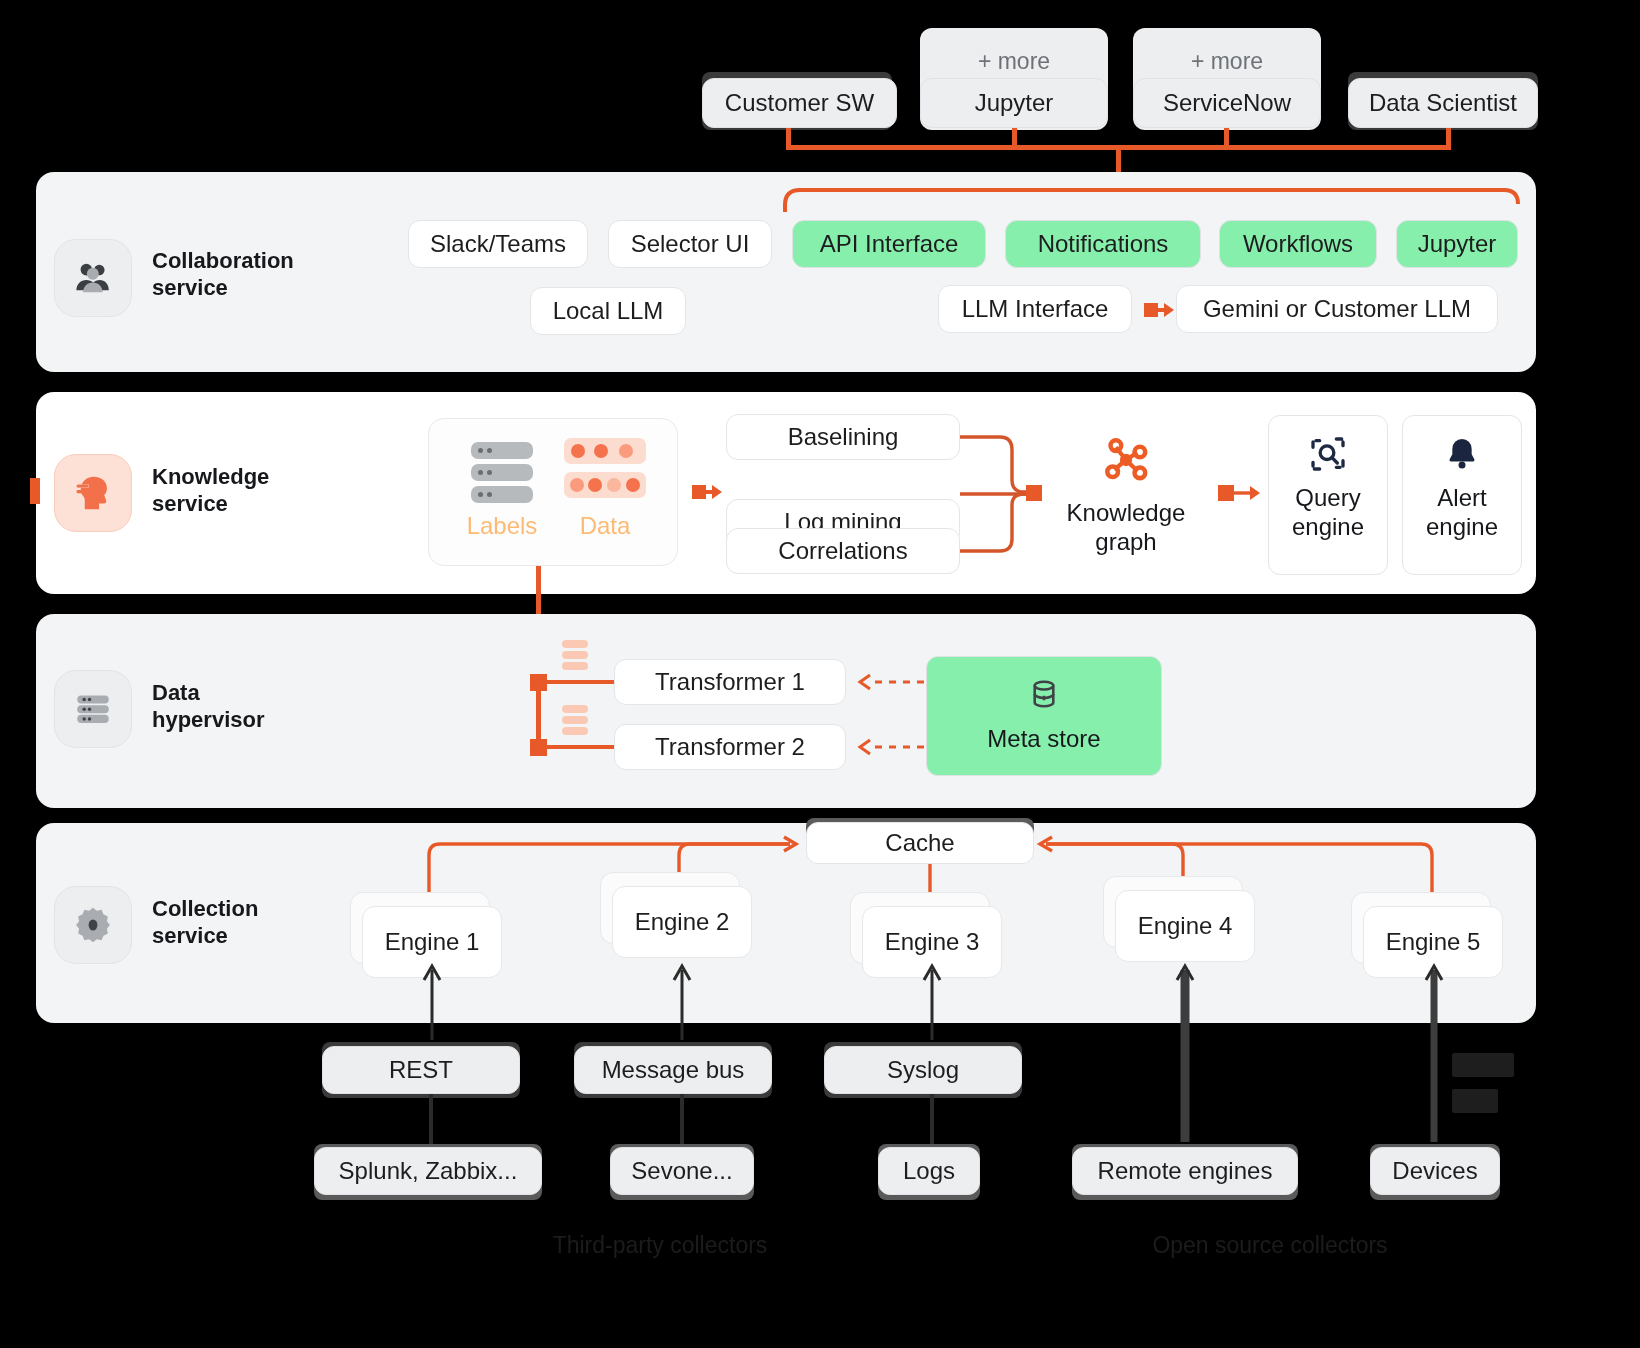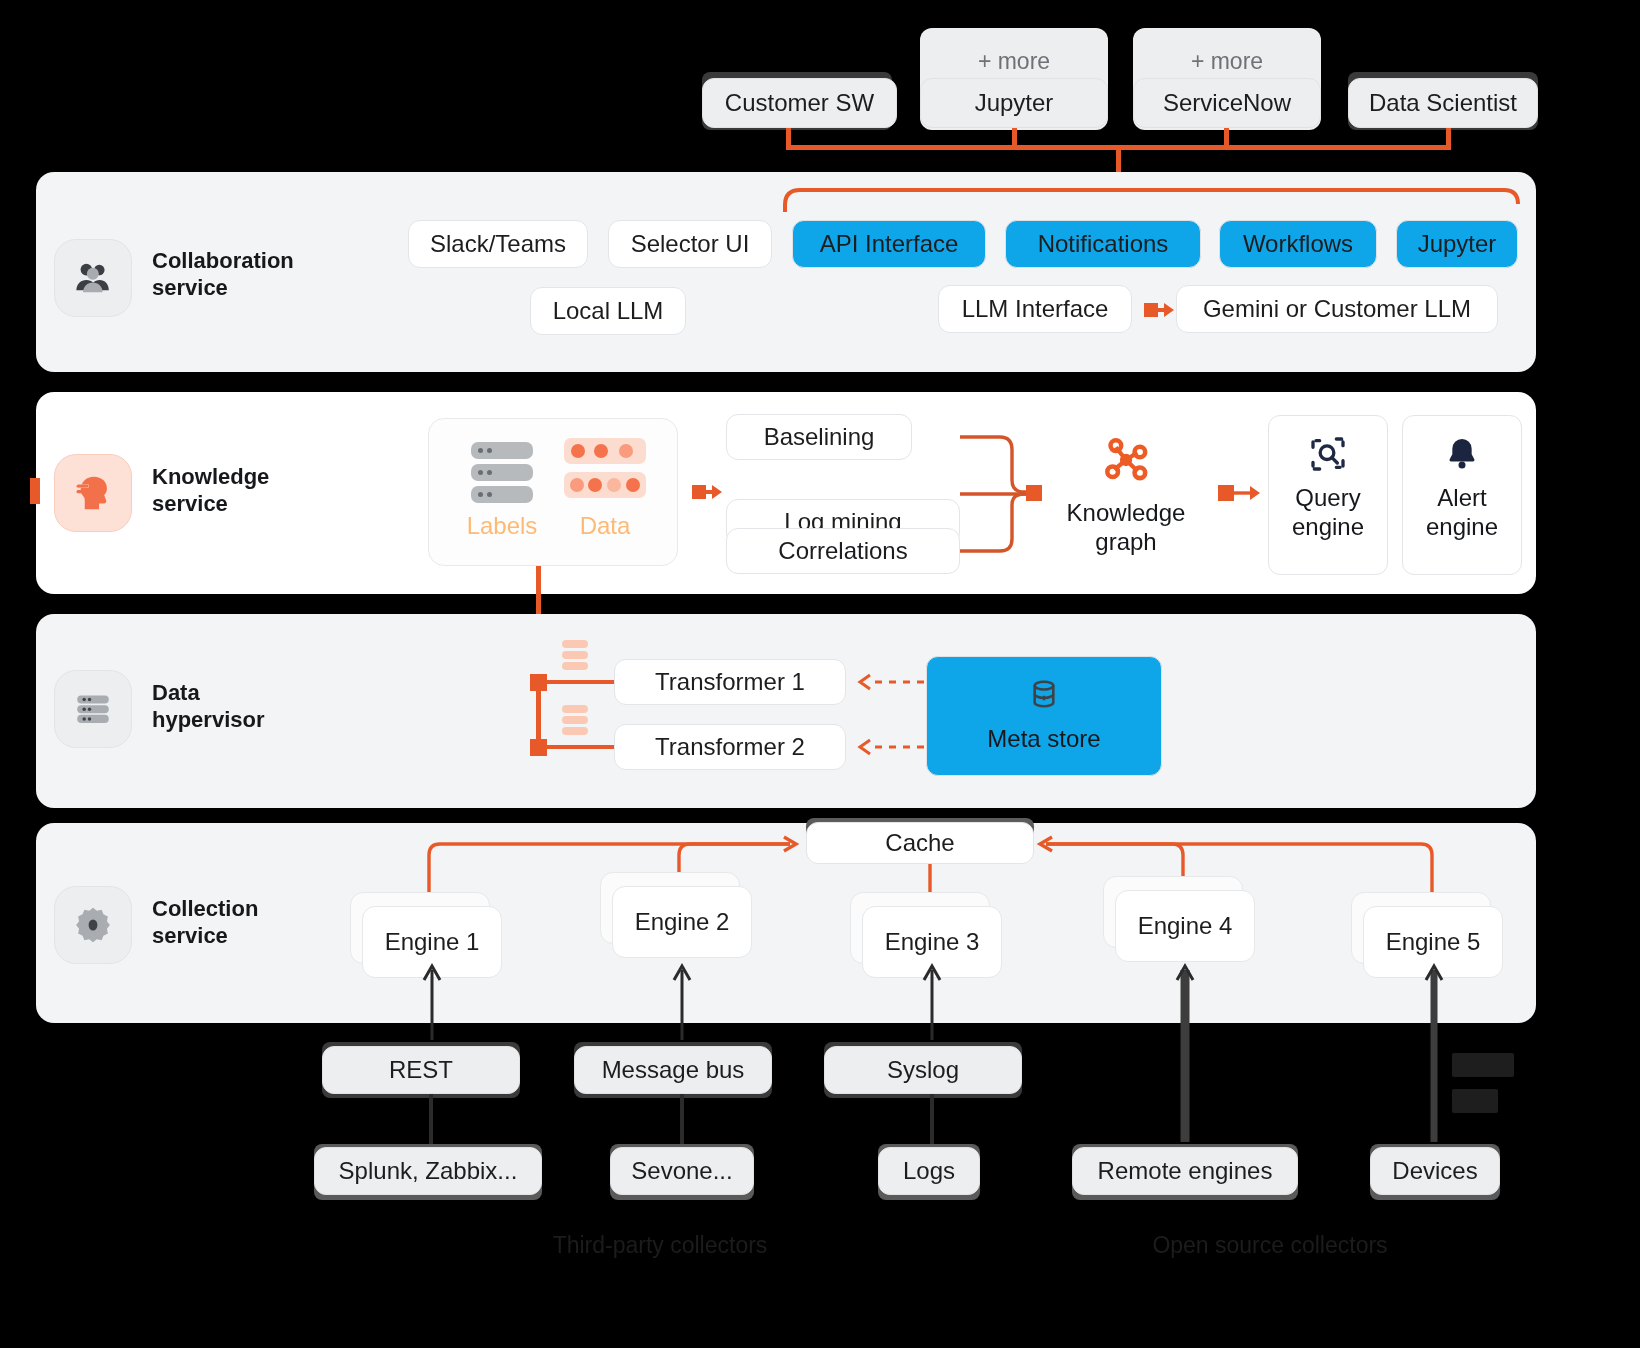--- a/index.html
+++ b/index.html
@@ -23,21 +23,21 @@
     align-items: center;
     justify-content: center;
     border-radius: 12px;
     font-size: 24px;
     color: #1d1d1f;
     white-space: nowrap;
     line-height: 1;
   }
   .pill-white { background: #ffffff; border: 1px solid #e3e5e8; }
   .pill-grey  { background: #eceef0; border: 1px solid #e0e2e5; }
-  .pill-grey2 { background: #0ea5e9; border: 1px solid #dfe1e4; }
+  .pill-grey2 { background: #86efac; border: 1px solid #dfe1e4; }
 
   
   .stub {
     position: absolute;
     background: #3a3a3a;
     border-radius: 8px;
   }
 
   
   .band {
@@ -217,21 +217,21 @@
 
   <div class="ld-caption" style="left:462px;top:512px;width:80px;text-align:center;">Labels</div>
   <div class="ld-caption" style="left:565px;top:512px;width:80px;text-align:center;">Data</div>
 
   <div class="sq" style="left:692px;top:485px;width:14px;height:14px;"></div>
   <svg class="ov">
     <path d="M 700 492 L 718 492" stroke="#e8592a" stroke-width="4" fill="none"></path>
     <path d="M 712 485 L 722 492 L 712 499 Z" fill="#e8592a"></path>
   </svg>
 
-  <div class="pill pill-white" style="left:726px;top:414px;width:186px;height:46px;">Baselining</div>
+  <div class="pill pill-white" style="left:726px;top:414px;width:234px;height:46px;">Baselining</div>
   <div class="pill pill-white" style="left:726px;top:471px;width:234px;height:46px;margin-top:28px;">Log mining</div>
   <div class="pill pill-white" style="left:726px;top:528px;width:234px;height:46px;">Correlations</div>
 
   <svg class="ov">
     <path d="M 960 437 L 1000 437 Q 1012 437 1012 450 L 1012 480 Q 1012 492 1024 492 L 1034 492" fill="none" stroke="#d4552a" stroke-width="3.4"></path>
     <path d="M 960 494 L 1034 494" fill="none" stroke="#d4552a" stroke-width="3.4"></path>
     <path d="M 960 551 L 1000 551 Q 1012 551 1012 539 L 1012 505 Q 1012 494 1024 494 L 1034 494" fill="none" stroke="#d4552a" stroke-width="3.4"></path>
   </svg>
   <div class="sq" style="left:1026px;top:485px;width:16px;height:16px;"></div>
 

